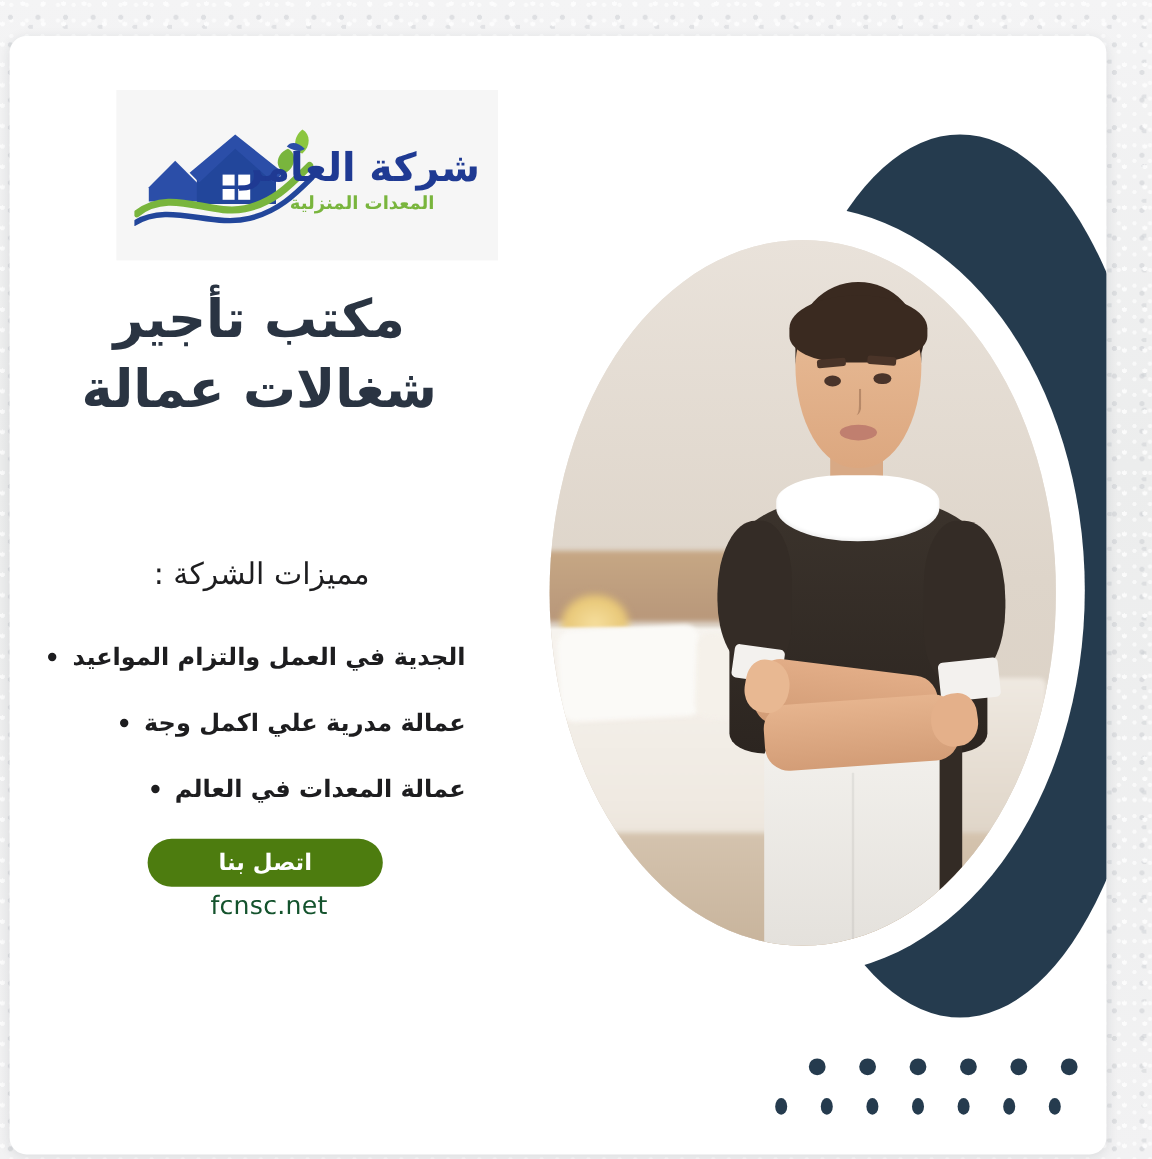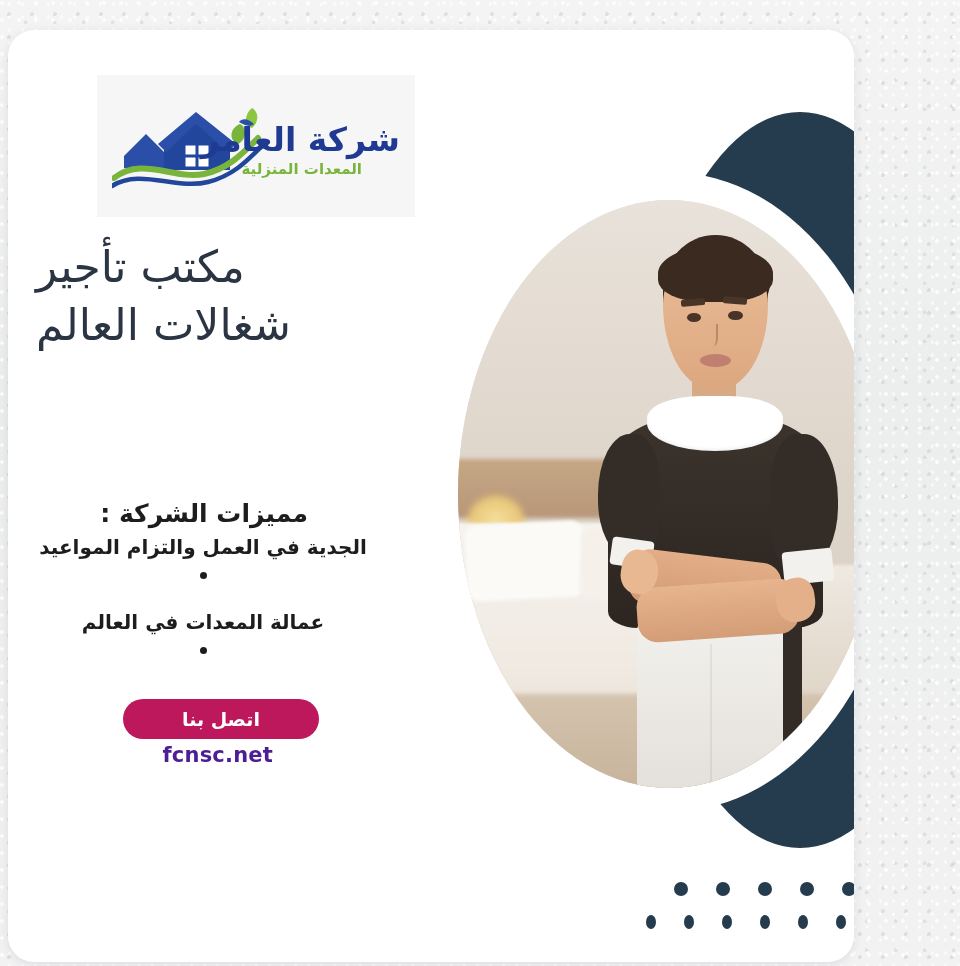--- a/index.html
+++ b/index.html
@@ -35,24 +35,24 @@
       radial-gradient(circle at 88% 77%, rgba(198,201,206,.45) 0 2px, transparent 2px);
     background-size: 17px 17px, 23px 23px, 13px 13px, 29px 29px;
     opacity: .9;
   }
 
   
   .card {
     position: absolute;
     left: 8px;
     top: 30px;
-    width: 846px;
+    width: 914px;
     height: 932px;
     background: #ffffff;
-    border-radius: 26px;
+    border-radius: 14px;
     overflow: hidden;
     box-shadow: 0 2px 10px rgba(30,35,45,.10);
   }
 
   
   .art {
     position: absolute;
     left: 404px;
     top: 0;
     width: 510px;
@@ -233,53 +233,52 @@
     direction: rtl;
   }
   .logo-mark { position: absolute; left: 6px; top: 8px; width: 150px; height: 104px; }
 
   
   .headline {
     position: absolute;
     right: 32px;
     top: 208px;
     width: 360px;
-    text-align: left;
+    text-align: center;
     direction: rtl;
     color: #2a3442;
-    font-weight: 400;
+    font-weight: 700;
     font-size: 44px;
     line-height: 1.32;
     letter-spacing: -1px;
   }
   .headline span { display: block; }
 
   
   .features-title {
     position: absolute;
     right: 120px;
-    top: 469px;
+    top: 434px;
     direction: rtl;
     text-align: right;
     font-size: 25px;
-    font-weight: 700;
+    font-weight: 400;
     color: #1d1d1f;
   }
   .feature-list {
     position: absolute;
     right: 40px;
     top: 505px;
     width: 370px;
     list-style: none;
     direction: rtl;
     text-align: right;
   }
   .feature-item {
     display: flex;
-    flex-direction: column;
     align-items: center;
     justify-content: flex-start;
     gap: 13px;
     margin-bottom: 31px;
     font-size: 20px;
     font-weight: 700;
     color: #1d1d1f;
   }
   .feature-bullet {
     flex: 0 0 auto;
@@ -290,40 +289,40 @@
   }
   .feature-text { order: 1; }
 
   
   .cta-button {
     position: absolute;
     right: 109px;
     top: 669px;
     width: 196px;
     height: 40px;
-    background: #be185d;
+    background: #4d7c0f;
     color: #ffffff;
     border: none;
     border-radius: 20px;
     font-family: inherit;
     font-size: 19px;
     font-weight: 700;
     direction: rtl;
     cursor: pointer;
     display: flex;
     align-items: center;
     justify-content: center;
   }
   .website {
     position: absolute;
     right: 155px;
     top: 713px;
     font-size: 21px;
-    font-weight: 700;
-    color: #4c1d95;
+    font-weight: 400;
+    color: #14532d;
     direction: ltr;
     letter-spacing: .2px;
   }
 </style>
 </head>
 <body>
 
 <div class="page-backdrop"></div>
 
 <div class="card">
@@ -355,28 +354,32 @@
             <path d="M142 30 C136 24 130 24 127 28 C133 32 139 33 142 30 Z" fill="#2b4ea8"></path>
           </svg>
         </div>
         <div class="logo-wordmark">شركة العامر</div>
         <div class="logo-sub">المعدات المنزلية</div>
       </div>
     </div>
 
     <h1 class="headline">
       <span>مكتب تأجير</span>
-      <span>شغالات العالم</span>
+      <span>شغالات عمالة</span>
     </h1>
 
     <div class="features-title">مميزات الشركة :</div>
 
     <ul class="feature-list">
       <li class="feature-item">
         <span class="feature-text">الجدية في العمل والتزام المواعيد</span>
+        <span class="feature-bullet"></span>
+      </li>
+      <li class="feature-item">
+        <span class="feature-text">عمالة مدرية علي اكمل وجة</span>
         <span class="feature-bullet"></span>
       </li>
       <li class="feature-item">
         <span class="feature-text">عمالة المعدات في العالم</span>
         <span class="feature-bullet"></span>
       </li>
     </ul>
 
     <button class="cta-button">اتصل بنا</button>
 

